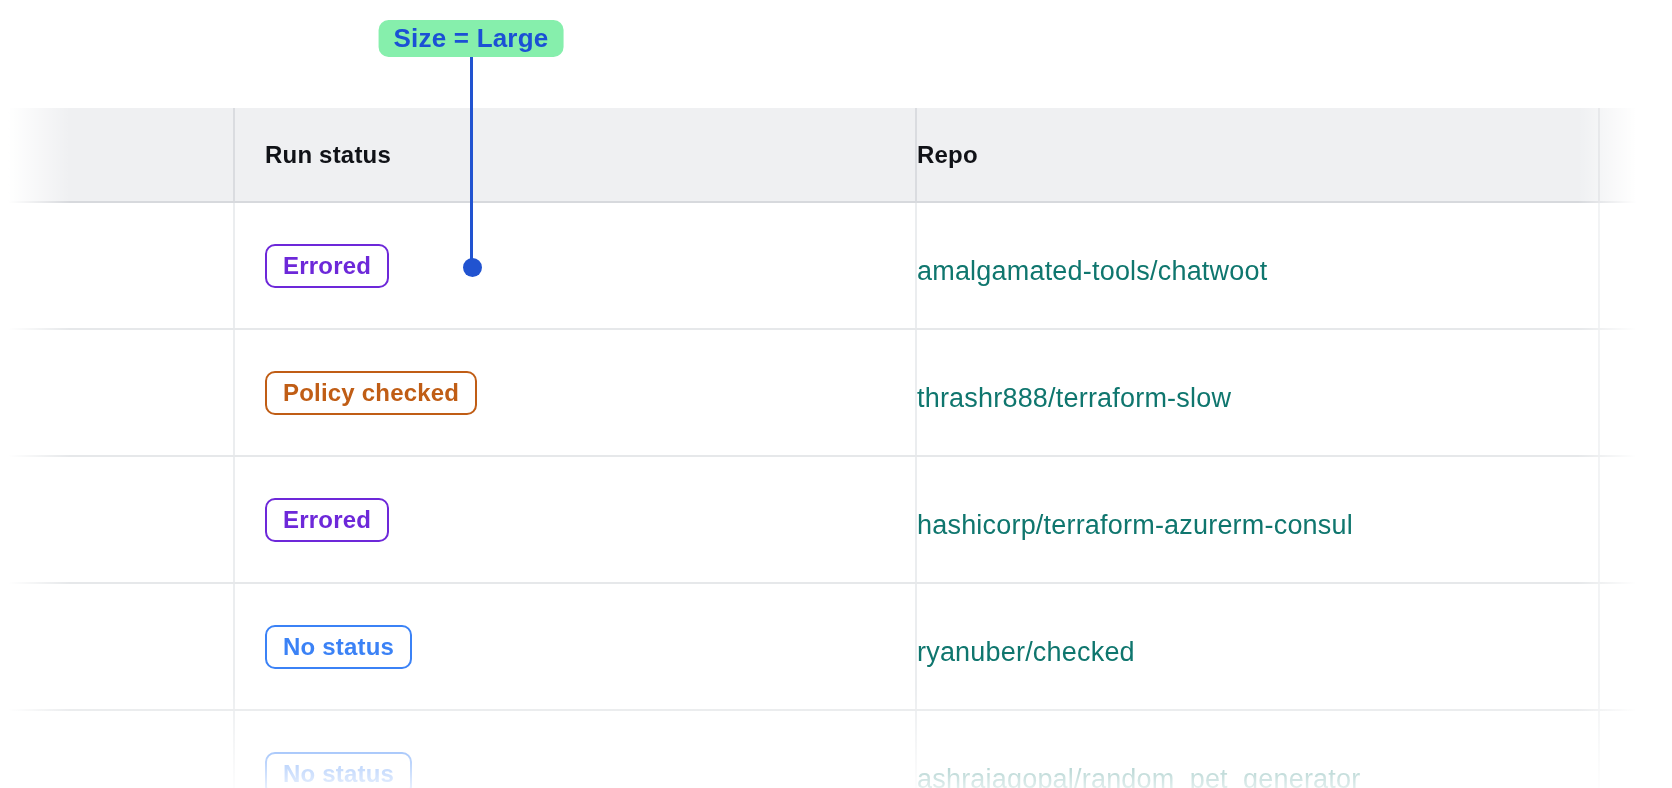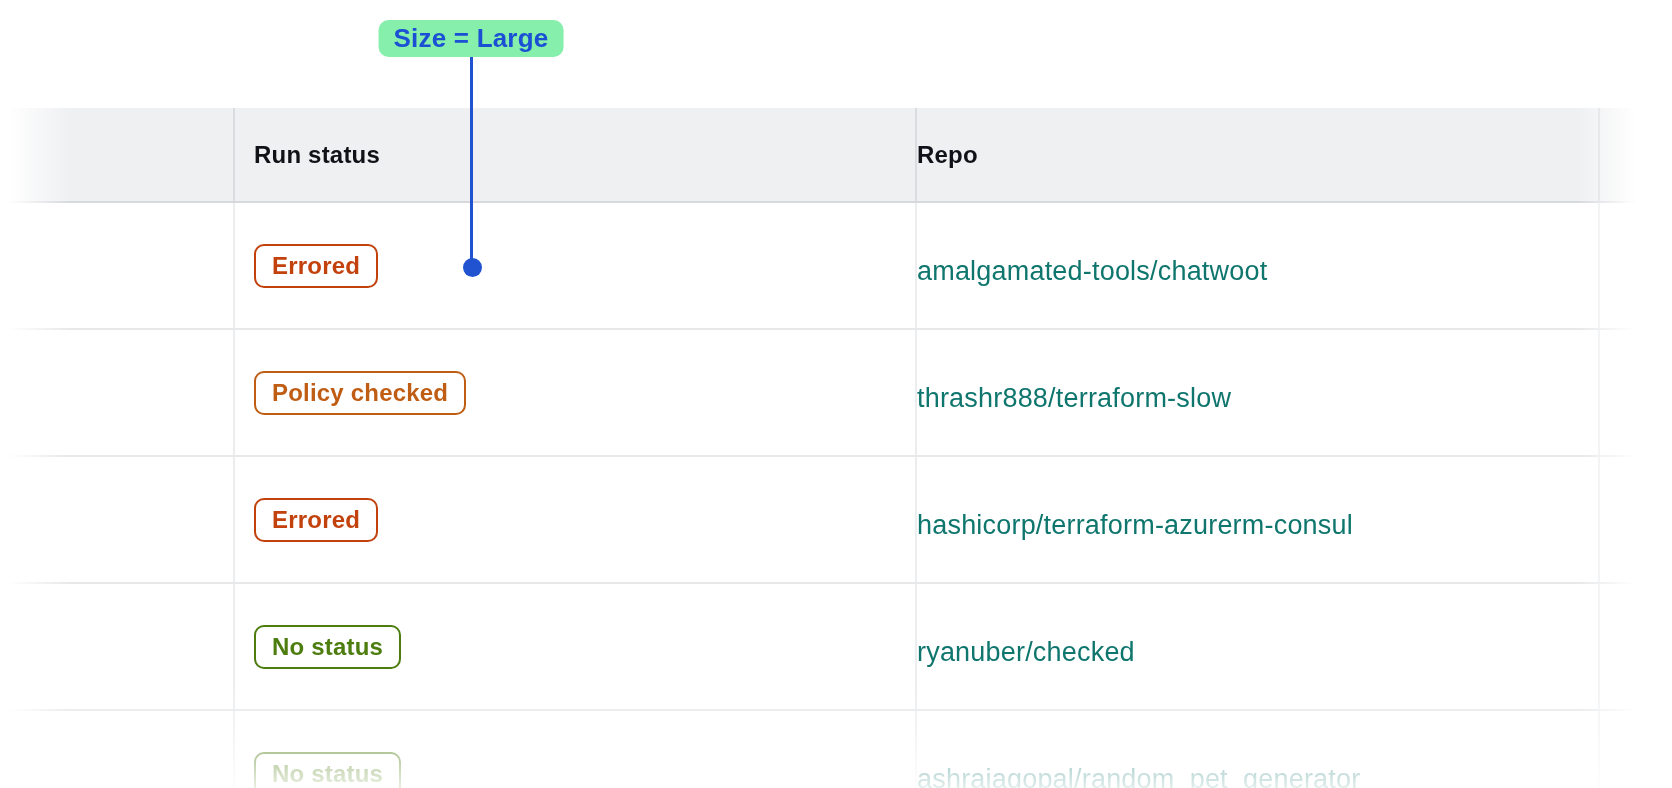--- a/index.html
+++ b/index.html
@@ -20,43 +20,43 @@
   }
   .thead .cell{border-right:2px solid #dadce0;}
   .row{
     display:flex;height:125px;
     background:#ffffff;
     border-bottom:2px solid #e6e8ea;
   }
   .row .cell{border-right:2px solid #ebedef;}
   .cell{display:flex;align-items:center;box-sizing:border-box;}
   .c0{width:235px;}
-  .c1{width:682px;padding-left:19px;}
+  .c1{width:682px;padding-left:30px;}
   .c2{width:683px;}
   .c3{flex:1;border-right:none !important;}
   .th-label{
     font-size:24px;font-weight:bold;color:#101217;letter-spacing:.2px;
   }
   .repo{
     font-size:27px;color:#0f766e;letter-spacing:.2px;
     white-space:nowrap;
     margin-top:12px;
   }
 
   
   .badge{
     display:inline-flex;align-items:center;
     height:40px;padding:0 16px;
     border:2.5px solid currentColor;border-radius:10px;
     font-size:24px;font-weight:bold;letter-spacing:.2px;
     background:#ffffff;white-space:nowrap;
   }
-  .badge[data-variant="critical"]{color:#c2410c;}
+  .badge[data-variant="critical"]{color:#6d28d9;}
   .badge[data-variant="warning"]{color:#c05d15;}
-  .badge[data-variant="neutral"]{color:#4d7c0f;}
+  .badge[data-variant="neutral"]{color:#3b82f6;}
 
   
   .anno-pill{
     position:absolute;left:471px;top:20px;transform:translateX(-50%);
     height:37px;padding:0 15px;border-radius:10px;
     display:flex;align-items:center;
     background:#86efac;color:#1b50d5;
     font-size:26px;font-weight:bold;letter-spacing:.2px;
     z-index:10;white-space:nowrap;
   }

